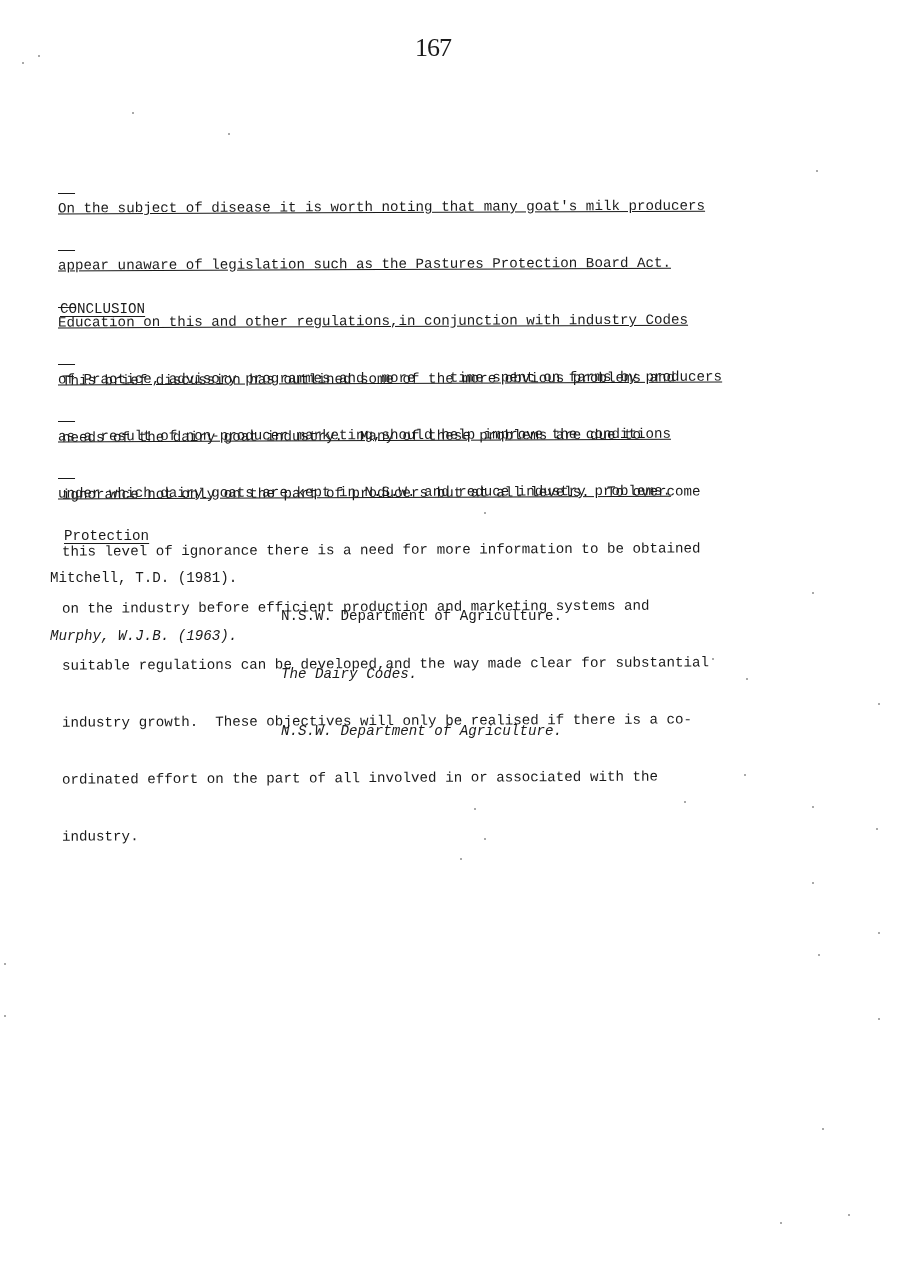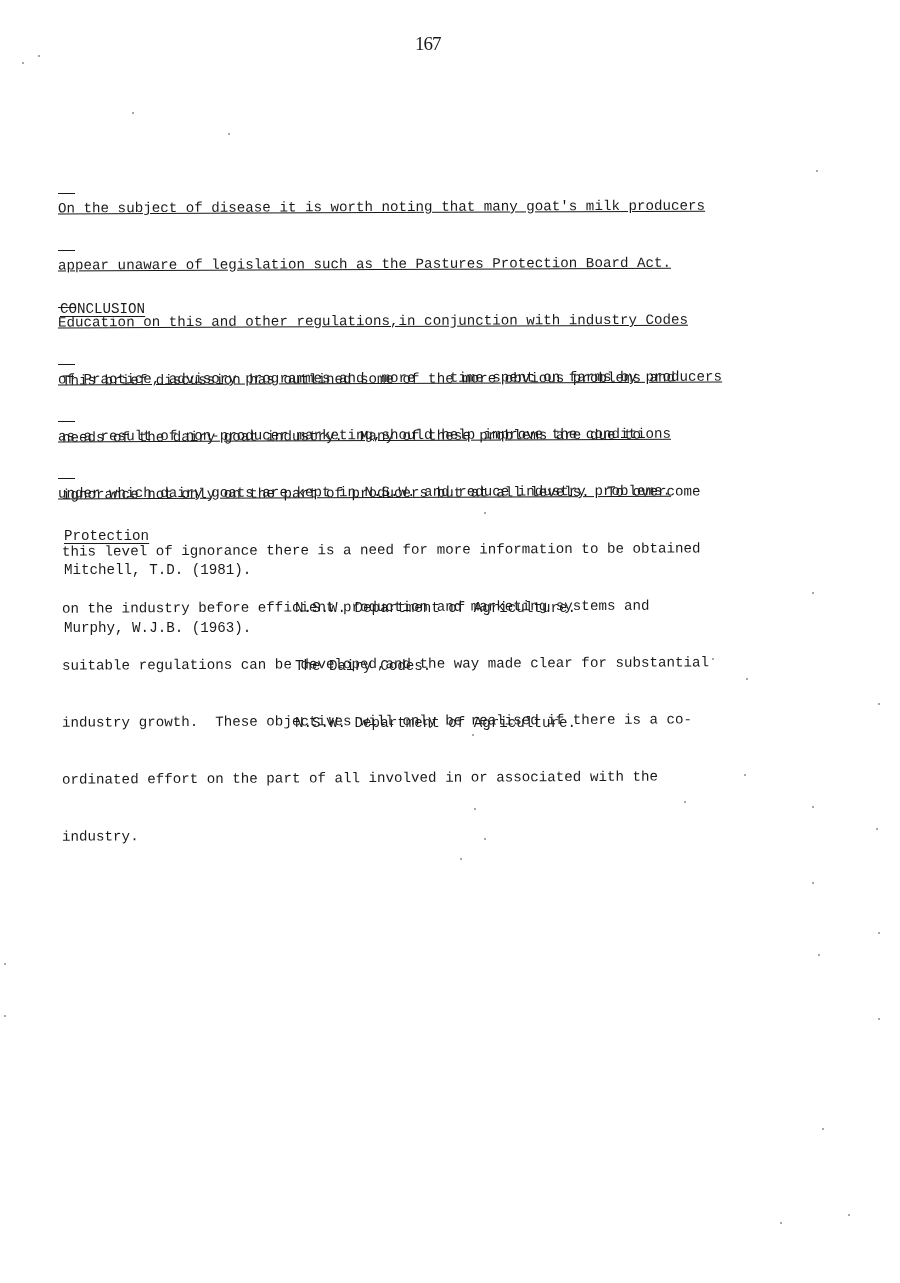--- a/index.html
+++ b/index.html
@@ -1,22 +1,22 @@
 <!DOCTYPE html>
 <html><head>
   <meta charset="utf-8">
   <style>
     html, body { margin: 0; padding: 0; background: #ffffff; }
     body { width: 900px; height: 1283px; position: relative; overflow: hidden; color: #1a1a1a; }
     .mono { font-family: "Liberation Mono", "DejaVu Sans Mono", monospace; font-size: 14.2px; line-height: 19px; white-space: pre; }
-    .page-num { position: absolute; left: 415px; top: 33px; font-family: "Liberation Serif", serif; font-size: 19px; letter-spacing: -1px; }
+    .page-num { position: absolute; left: 415px; top: 33px; font-family: "Liberation Serif", serif; font-size: 26px; letter-spacing: -1px; }
     .para { position: absolute; left: 58px; }
     .line { display: block; }
     .heading { position: absolute; text-decoration: underline; text-underline-offset: 3px; text-align: center; }
-    .ref { position: absolute; left: 64px; }
+    .ref { position: absolute; left: 50px; margin-top: 8px; }
     .ref-author { position: absolute; left: 0; top: 0; }
     .ref-body { position: absolute; left: 231px; top: 0; }
     .speck { position: absolute; width: 1.5px; height: 1.5px; background: #999; border-radius: 50%; }
   </style>
 </head>
 <body>
 
 <div class="page-num">167</div>
 
 <div class="para mono" style="top:160px;text-decoration:underline;">
@@ -44,21 +44,21 @@
 
 <div class="heading mono" style="left:64px; top:527px;">Protection</div>
 
 <div class="ref mono" style="top:561px;">
   <span class="ref-author">Mitchell, T.D. (1981).</span>
   <span class="ref-body">
     <span class="line">N.S.W. Department of Agriculture.</span>
   </span>
 </div>
 
-<div class="ref mono" style="top:619px;">
+<div class="ref mono" style="top:619px;font-style:italic;">
   <span class="ref-author">Murphy, W.J.B. (1963).</span>
   <span class="ref-body">
     <span class="line">The Dairy Codes.</span>
     <span class="line">N.S.W. Department of Agriculture.</span>
   </span>
 </div>
 
 <div class="speck" style="left:22px; top:62px;"></div>
 <div class="speck" style="left:38px; top:55px;"></div>
 <div class="speck" style="left:132px; top:112px;"></div>

